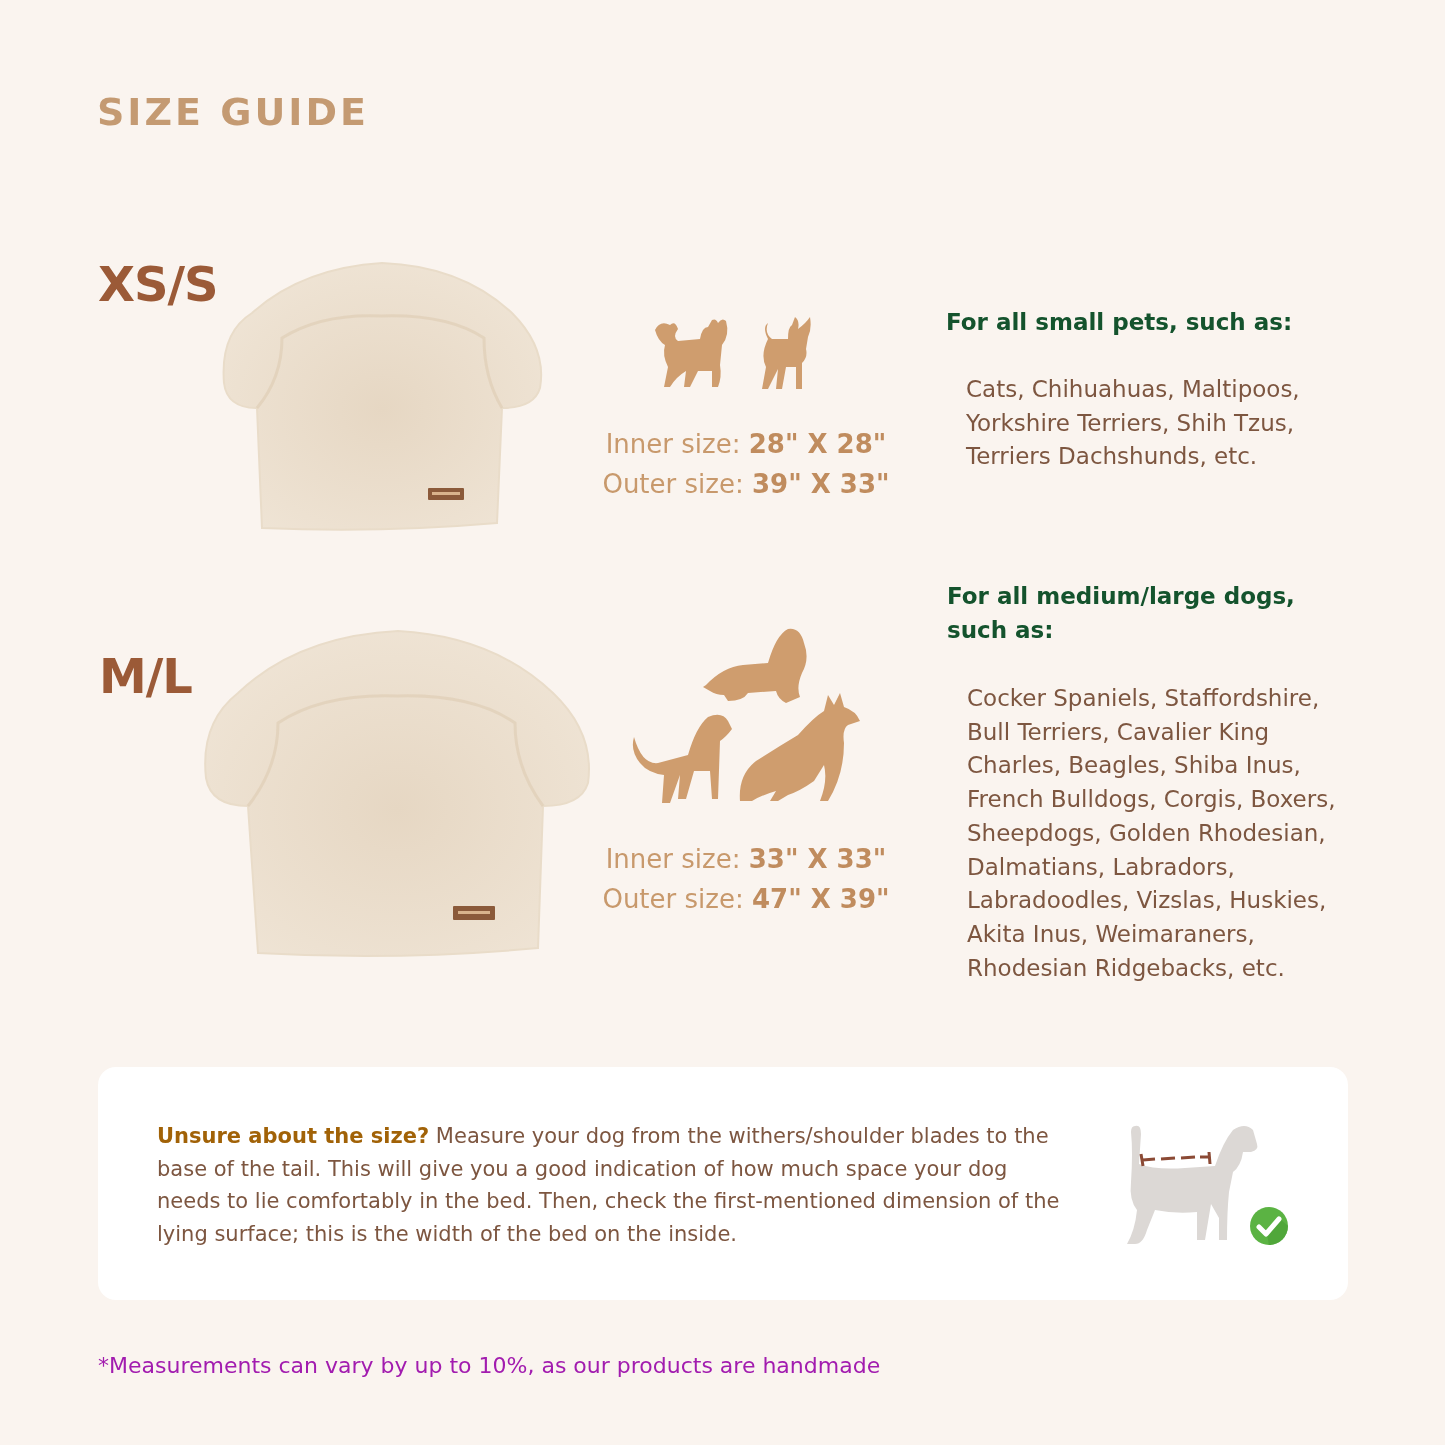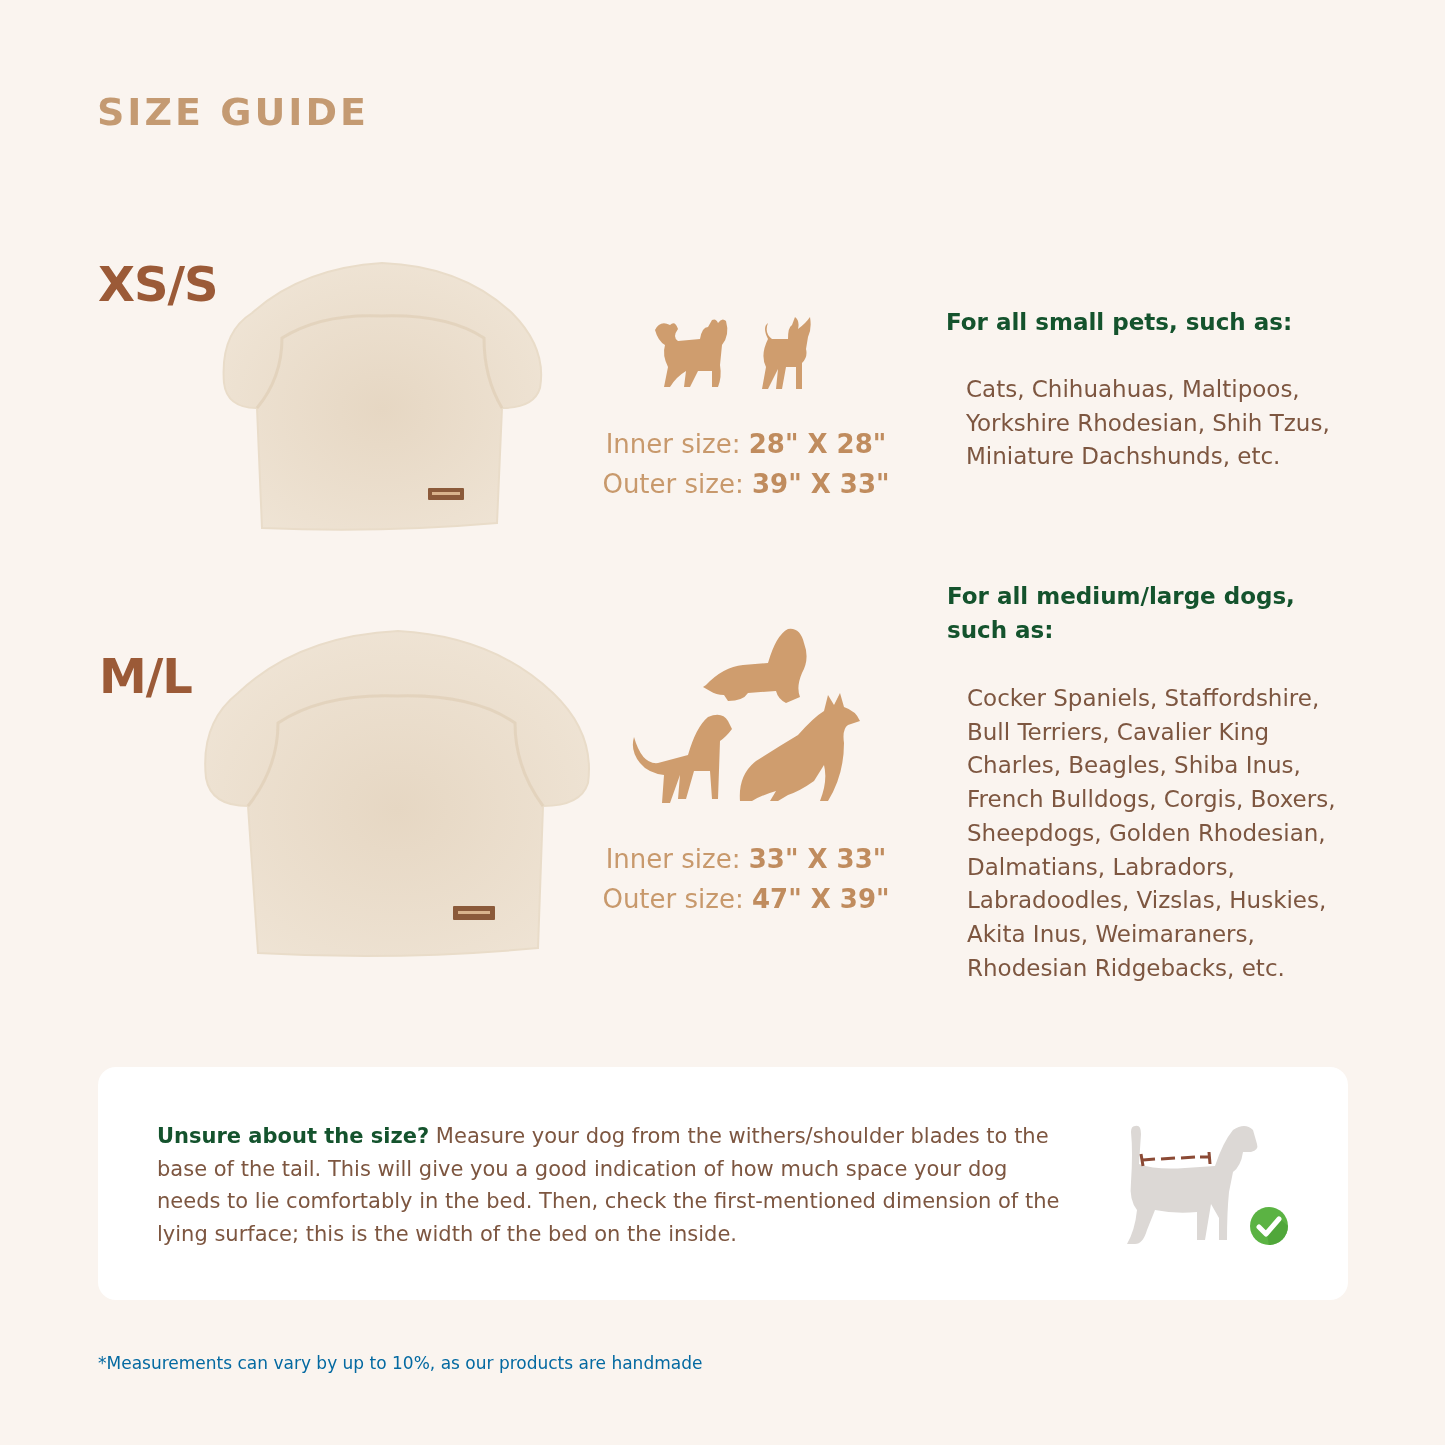--- a/index.html
+++ b/index.html
@@ -35,23 +35,23 @@
     font-size: 23px; color: #7d5640; line-height: 33.7px; margin-left: 20px;
   }
   .card {
     left: 98px; top: 1067px; width: 1250px; height: 233px;
     background: #ffffff; border-radius: 18px;
   }
   .card-text {
     left: 157px; top: 1120px; width: 920px;
     font-size: 21px; line-height: 32.5px; color: #7d5640;
   }
-  .card-text b { color: #14532d; }
+  .card-text b { color: #a16207; }
   .footnote {
-    left: 98px; top: 1353px; font-size: 17px; color: #0369a1;
+    left: 98px; top: 1353px; font-size: 22px; color: #a21caf;
   }
   .dog-icon svg { display: block; }
 </style>
 </head>
 <body>
 
 <div class="abs title">SIZE GUIDE</div>
 
 <div class="abs size-label" style="left:98px; top:256px;text-align:right;">XS/S</div>
 
@@ -83,22 +83,22 @@
 
 <div class="abs dims" style="left:600px; top:424px; width:292px;">
   <div><span>Inner size:</span> <b>28" X 28"</b></div>
   <div><span>Outer size:</span> <b>39" X 33"</b></div>
 </div>
 
 <div class="abs" style="left:946px; top:305px; width:400px;">
   <div class="suitable-head">For all small pets, such as:</div>
   <div class="suitable-body" style="margin-top:34px;">
     <div>Cats, Chihuahuas, Maltipoos,</div>
-    <div>Yorkshire Rhodesian, Shih Tzus,</div>
-    <div>Miniature Dachshunds, etc.</div>
+    <div>Yorkshire Terriers, Shih Tzus,</div>
+    <div>Terriers Dachshunds, etc.</div>
   </div>
 </div>
 
 <div class="abs size-label" style="left:99px; top:648px;">M/L</div>
 
 <div class="abs bed" style="left:203px; top:628px;">
   <svg width="390" height="330" viewBox="0 0 390 330">
     <defs>
       <radialGradient id="fur2" cx="50%" cy="55%" r="60%">
         <stop offset="0%" stop-color="#e6d7c3"></stop>

